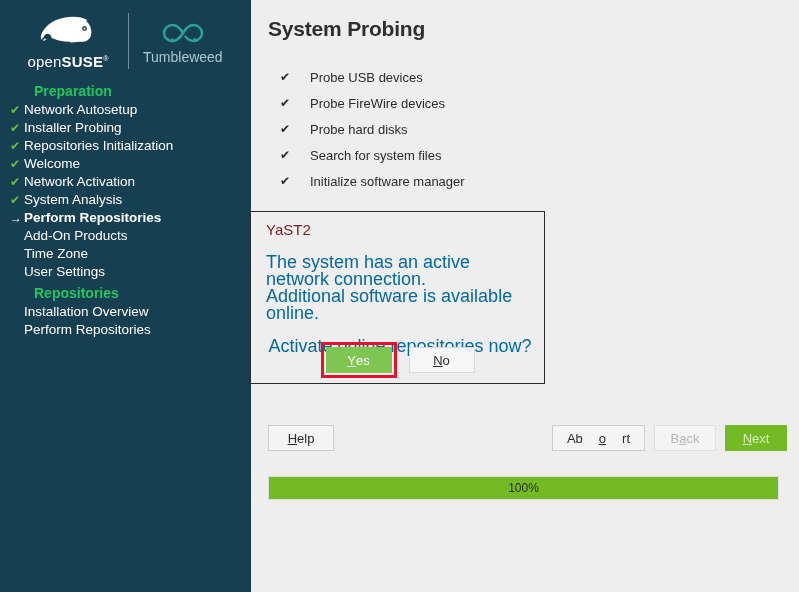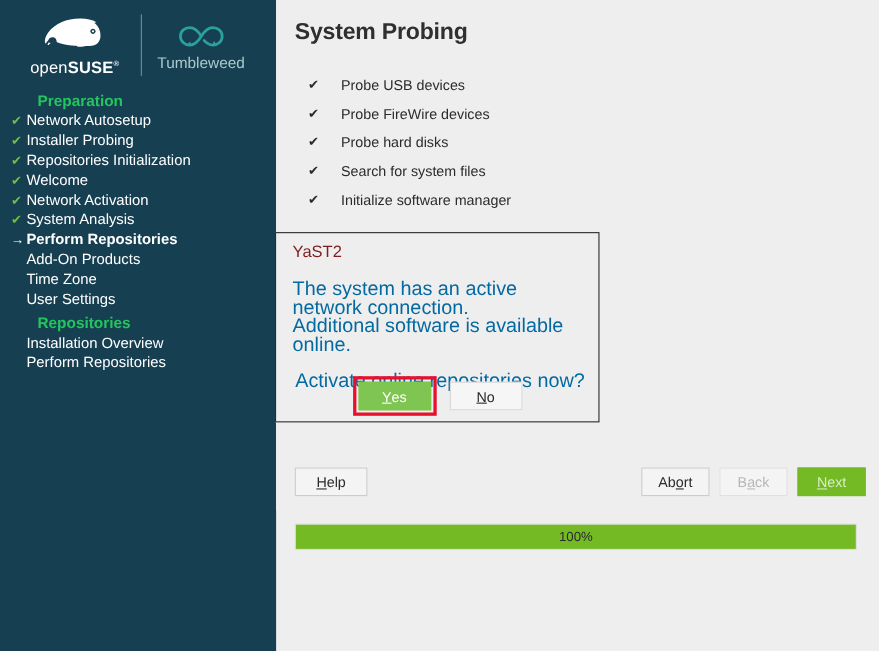--- a/index.html
+++ b/index.html
@@ -225,21 +225,21 @@
     cursor: default;
   }
 
   .btn.primary {
     background: #73ba25;
     border-color: #73ba25;
     color: rgba(255,255,255,0.72);
   }
 
   #help-btn { min-width: 66px; }
-  #abort-btn { min-width: 62px; }
+  #abort-btn { min-width: 62px; gap: 16px; }
   #back-btn  { min-width: 62px; }
   #next-btn  { min-width: 62px; }
 
   
   #dialog {
     position: absolute;
     left: 250px;
     top: 211px;
     width: 295px;
     height: 173px;

